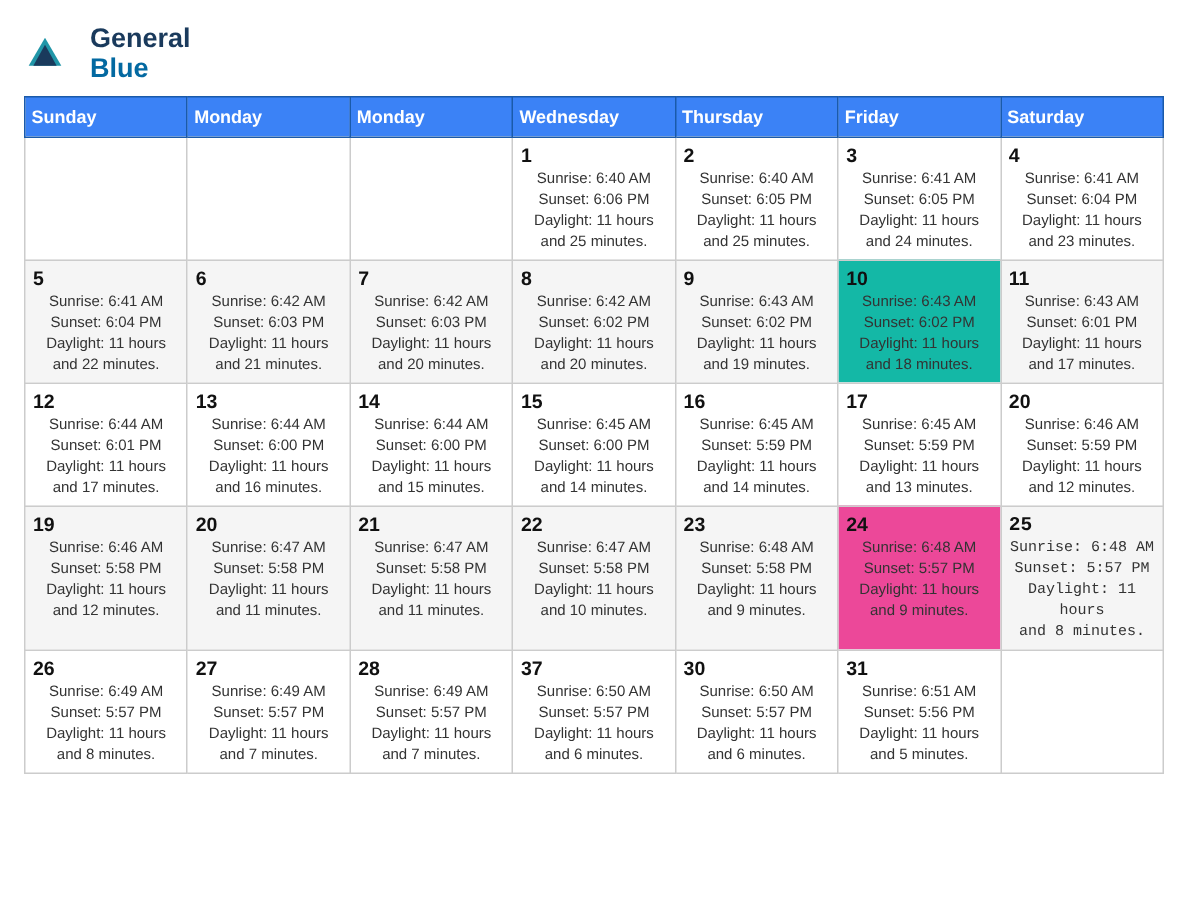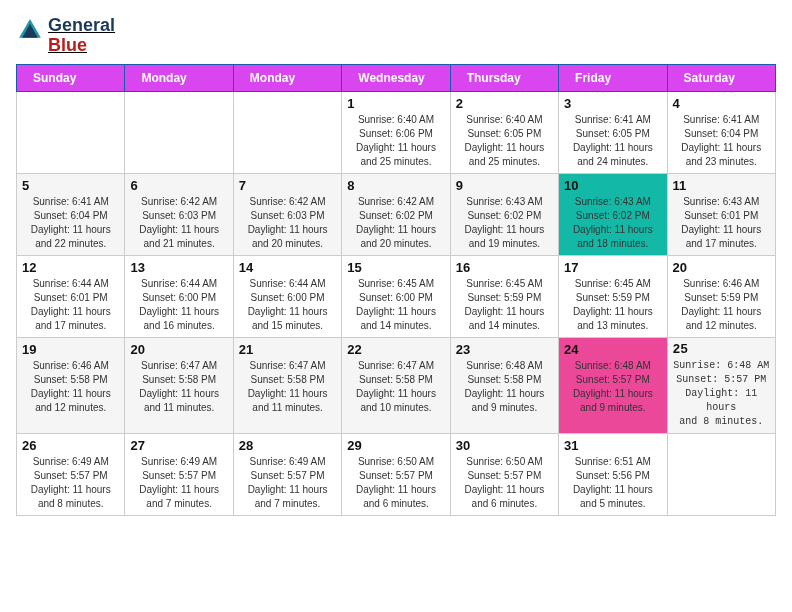--- a/index.html
+++ b/index.html
@@ -11,31 +11,31 @@
       padding: 16px;
     }
     .header {
       display: flex;
       justify-content: space-between;
       align-items: flex-start;
       margin-bottom: 8px;
     }
     .logo {
       display: flex;
-      gap: 4px;
-      text-decoration: underline;
+      align-items: center;
+      gap: 16px;
     }
     .logo-text {
       font-size: 18px;
       font-weight: bold;
       color: #1a3a5c;
       line-height: 1.1;
     }
     .logo-text span {
-      color: #b91c1c;
+      color: #0369a1;
     }
     .logo-icon {
       width: 28px;
       height: 28px;
     }
     .title-block {
       text-align: right;
     }
     .month-year {
       font-size: 32px;
@@ -45,23 +45,23 @@
     .location {
       font-size: 15px;
       color: #333;
     }
     .calendar {
       width: 100%;
       border-collapse: collapse;
       font-size: 11px;
     }
     .calendar th {
-      background: #d946ef;
+      background: #3b82f6;
       color: #fff;
-      padding: 6px 16px;
+      padding: 6px 4px;
       text-align: left;
       font-size: 12px;
       border: 1px solid #1a5aaa;
     }
     .calendar td {
       border: 1px solid #ccc;
       vertical-align: top;
       padding: 4px 5px;
       width: calc(100%/7);
       min-height: 80px;
@@ -322,21 +322,21 @@
 and 7 minutes.</div>
         </td>
         <td>
           <div class="day-number">28</div>
           <div class="day-info" style="white-space: pre-line;">Sunrise: 6:49 AM
 Sunset: 5:57 PM
 Daylight: 11 hours
 and 7 minutes.</div>
         </td>
         <td>
-          <div class="day-number">29</div>
+          <div class="day-number">37</div>
           <div class="day-info" style="white-space: pre-line;">Sunrise: 6:50 AM
 Sunset: 5:57 PM
 Daylight: 11 hours
 and 6 minutes.</div>
         </td>
         <td>
           <div class="day-number">30</div>
           <div class="day-info" style="white-space: pre-line;">Sunrise: 6:50 AM
 Sunset: 5:57 PM
 Daylight: 11 hours

